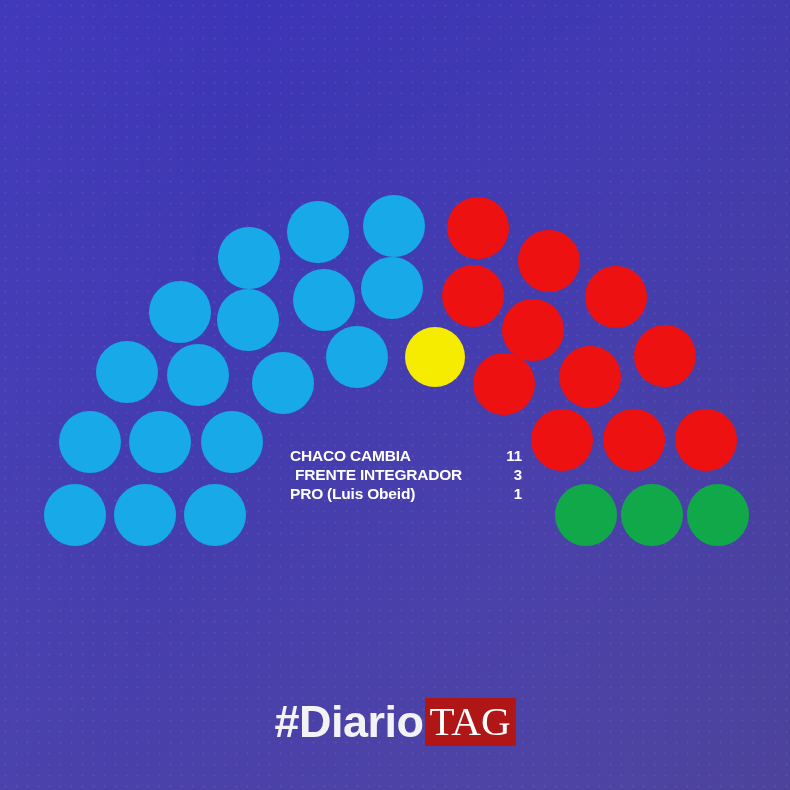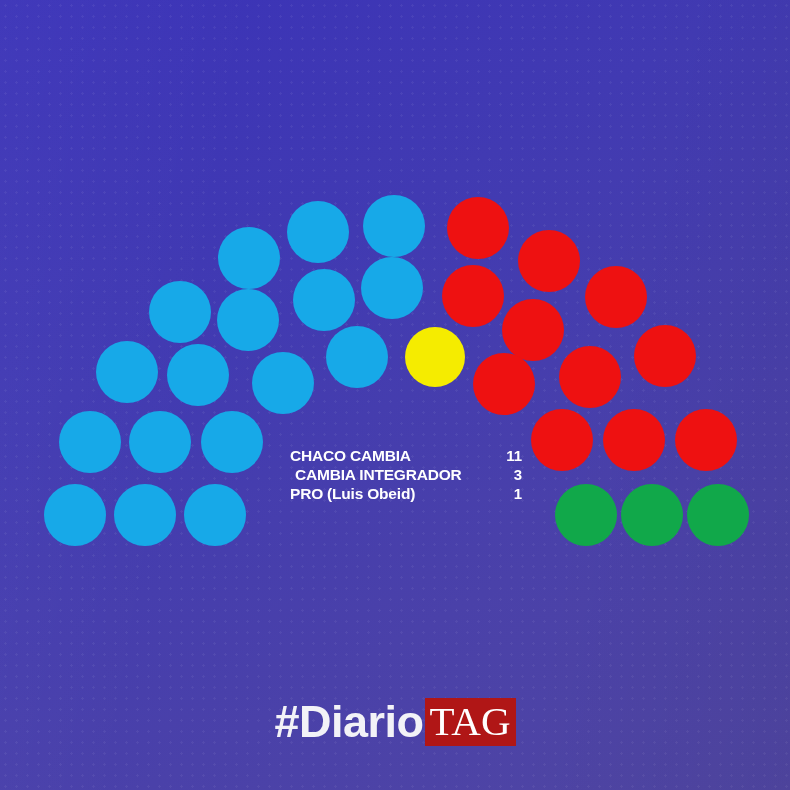--- a/index.html
+++ b/index.html
@@ -160,21 +160,21 @@
       <div class="seat" style="left: 621px; top: 484px; width: 62px; height: 62px; background: rgb(17, 168, 74);"></div>
       <div class="seat" style="left: 687px; top: 484px; width: 62px; height: 62px; background: rgb(17, 168, 74);"></div>
     </div>
 
   <div id="legend">
     <div class="legend-row r2">
       <span class="legend-label">CHACO CAMBIA</span>
       <span class="legend-value">11</span>
     </div>
     <div class="legend-row r3">
-      <span class="legend-label">CAMBIA INTEGRADOR</span>
+      <span class="legend-label">FRENTE INTEGRADOR</span>
       <span class="legend-value">3</span>
     </div>
     <div class="legend-row r4">
       <span class="legend-label">PRO (Luis Obeid)</span>
       <span class="legend-value">1</span>
     </div>
   </div>
 
   <div id="watermark">
     <span id="wm-hash">#Diario</span>

